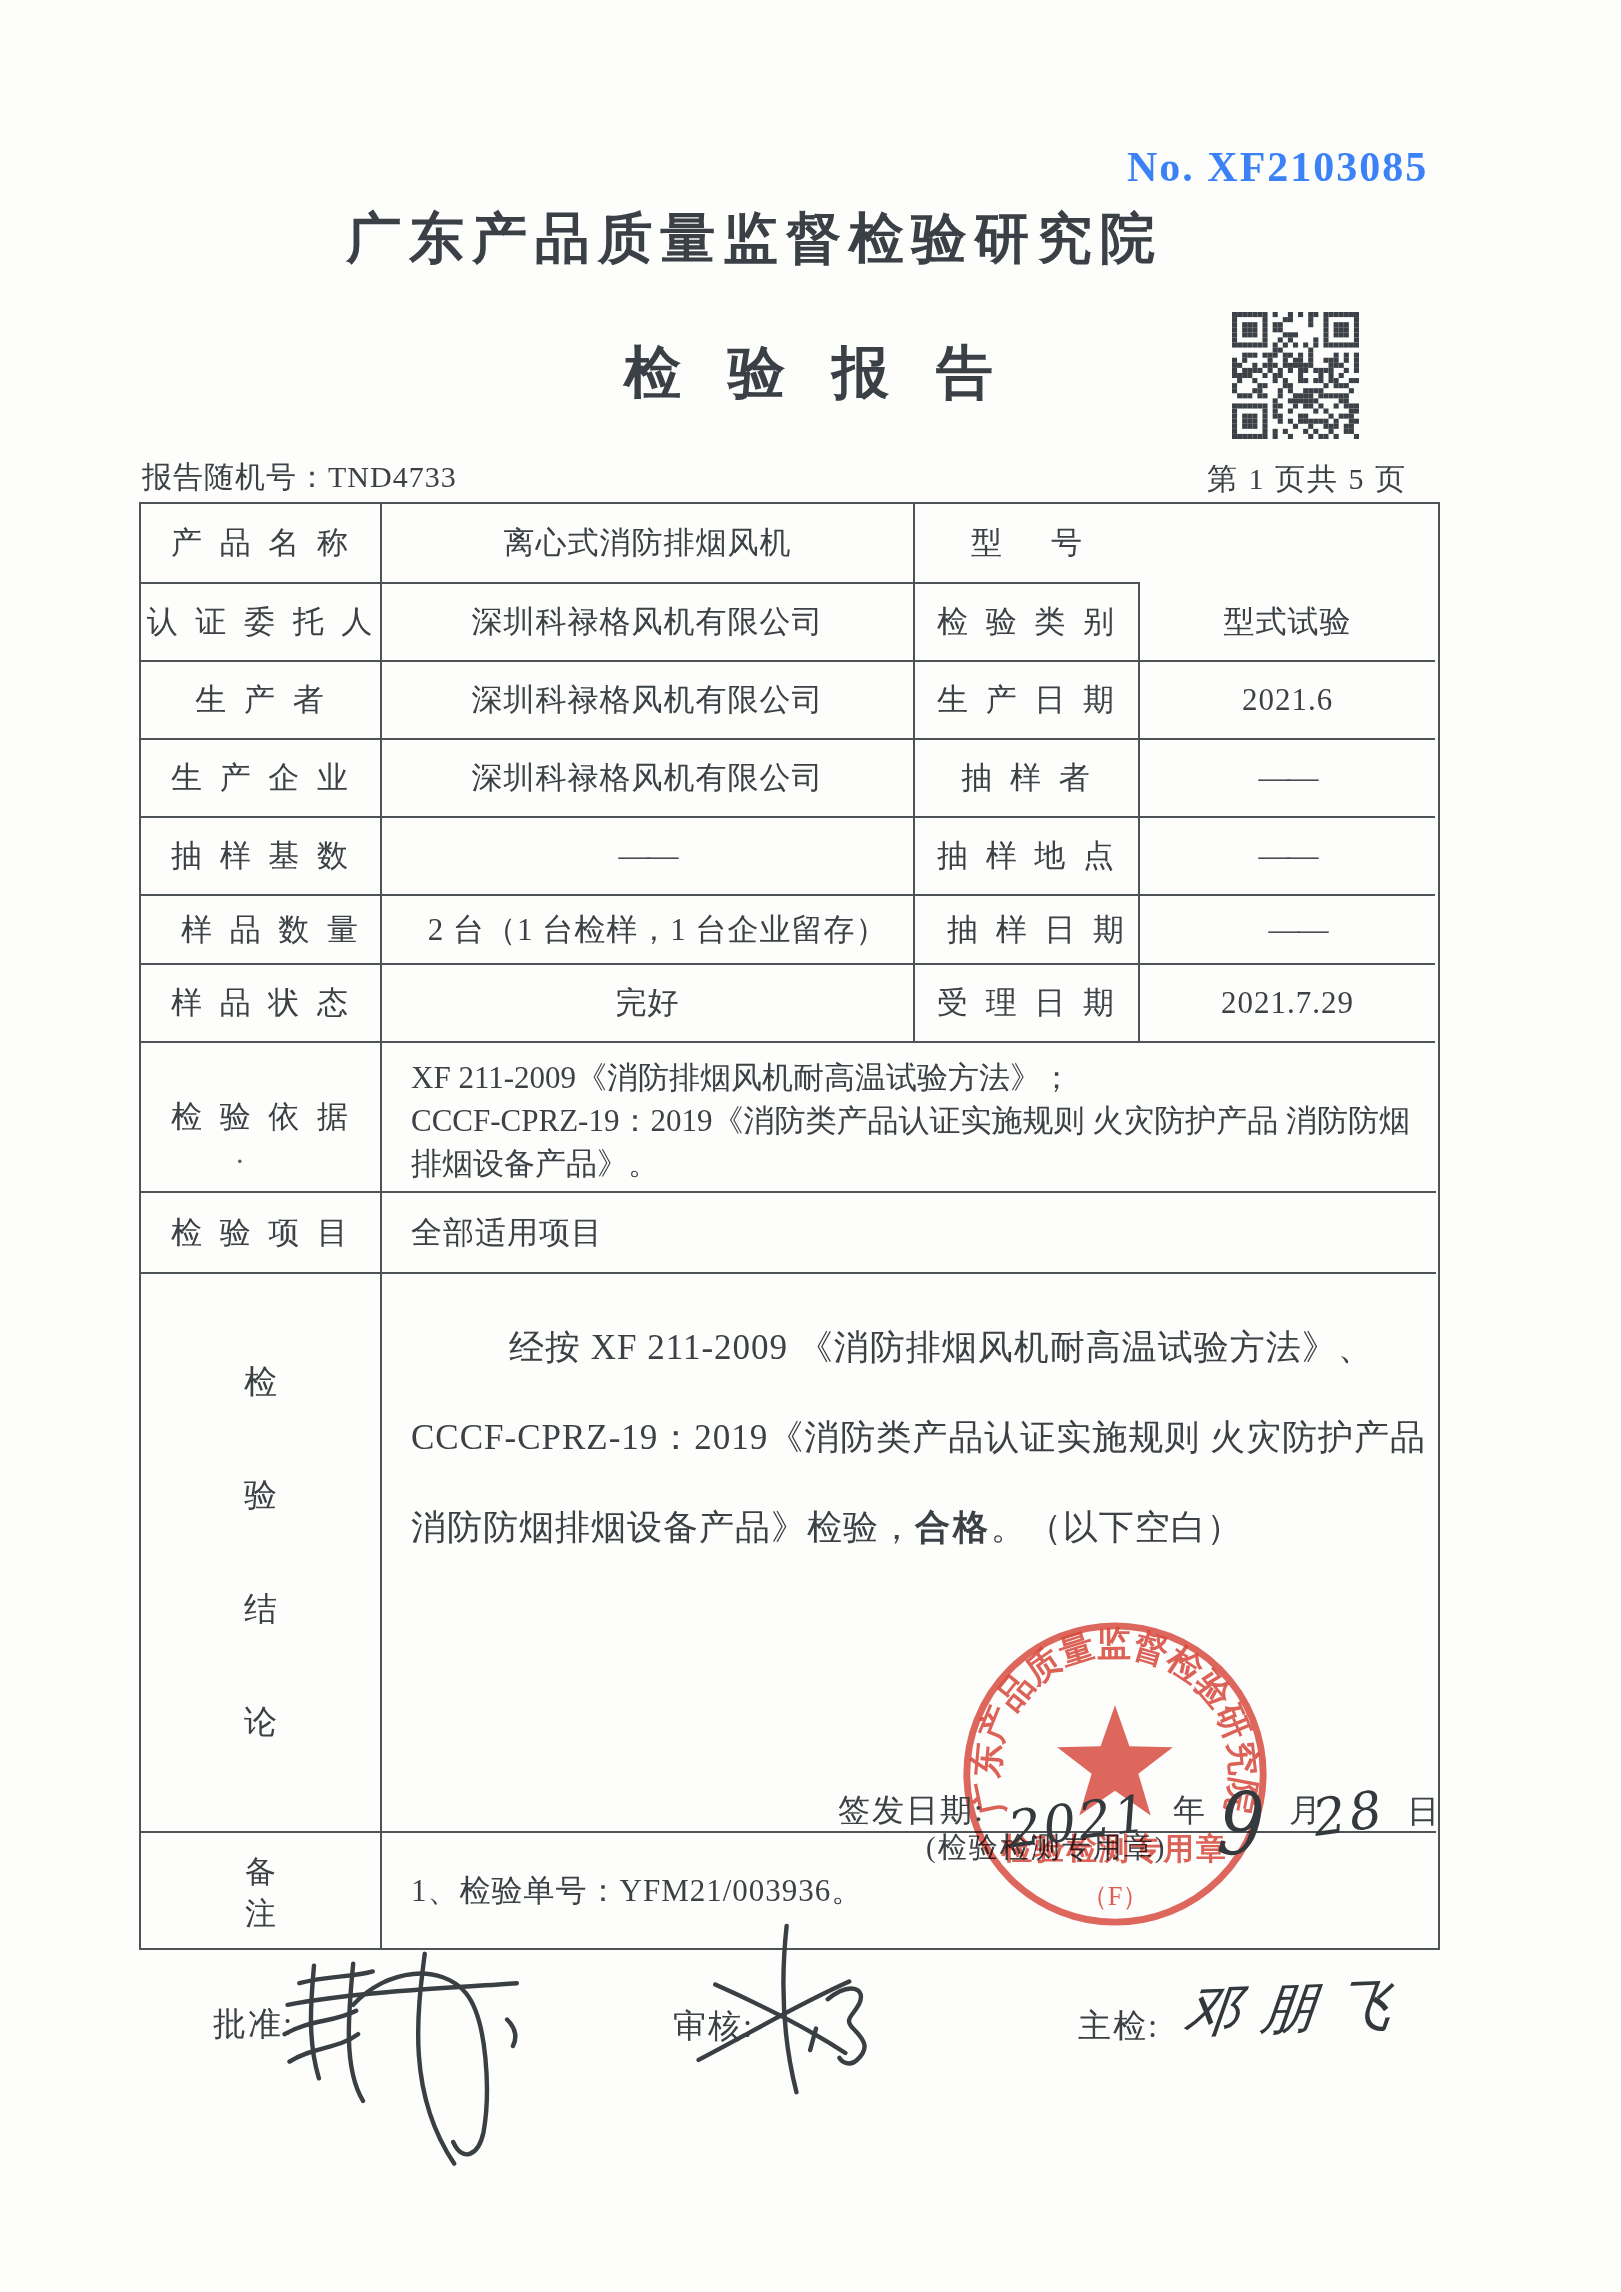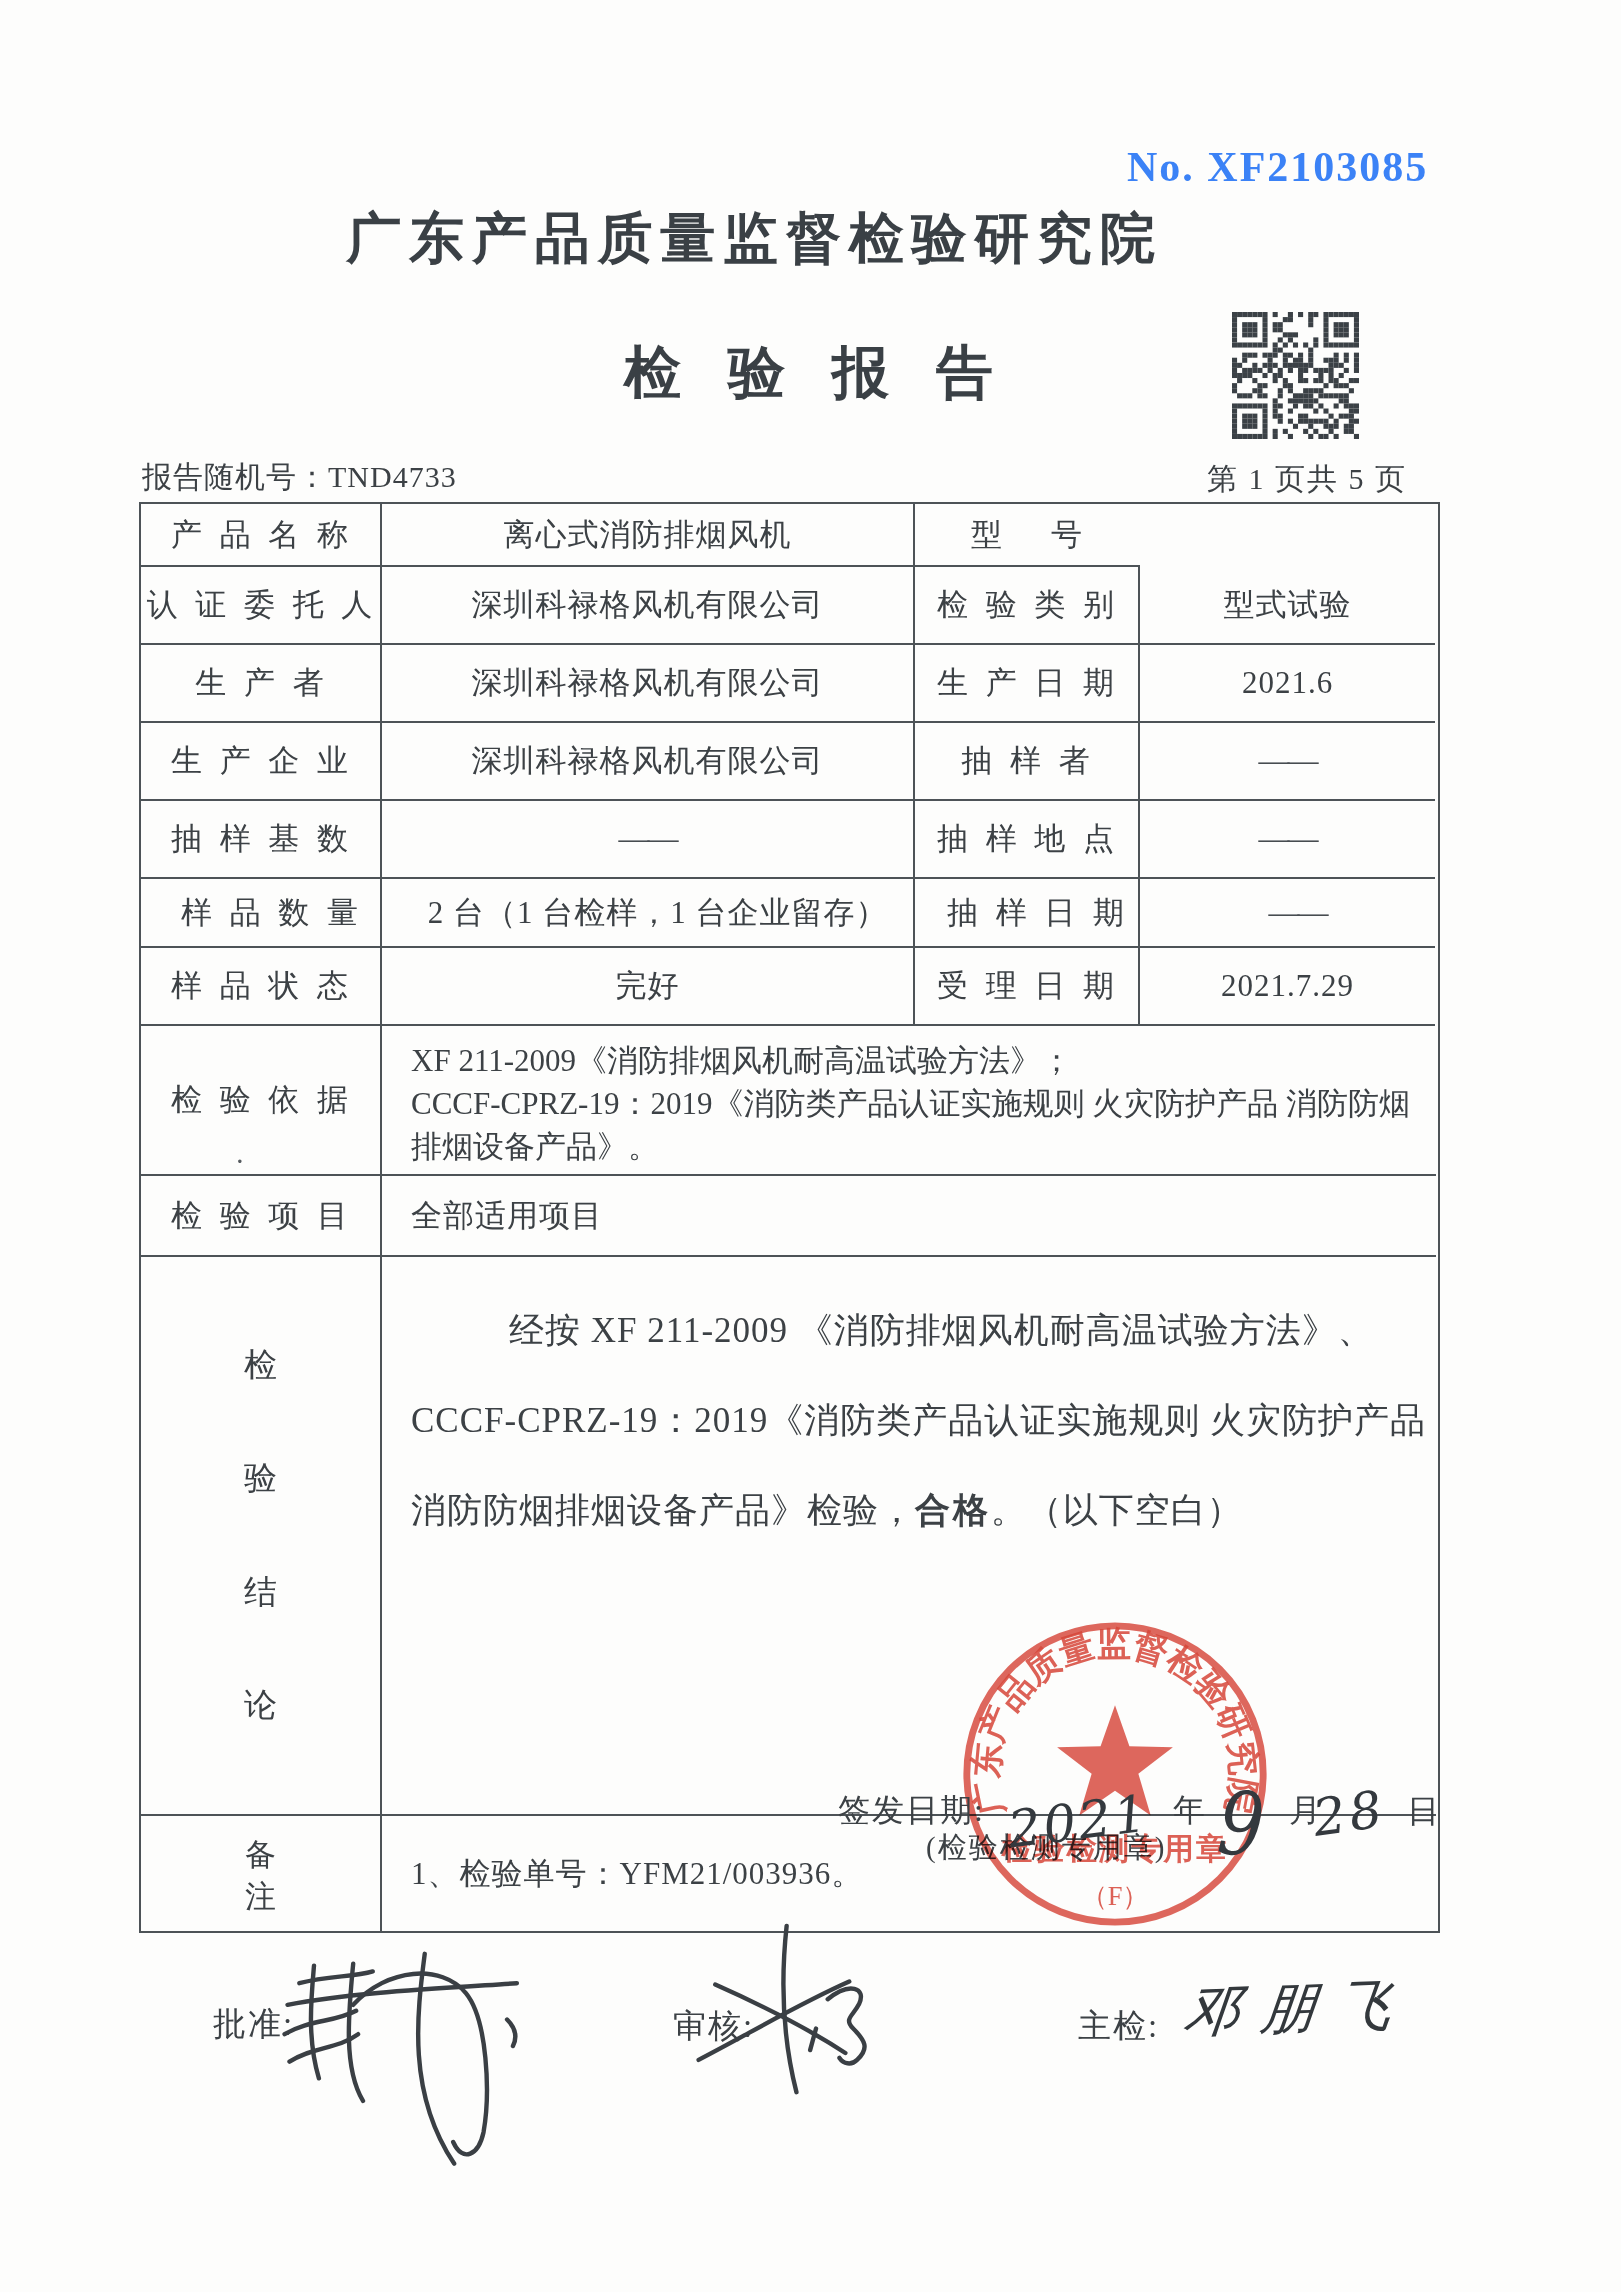--- a/index.html
+++ b/index.html
@@ -18,21 +18,21 @@
   .meta{left:142px;top:457px;font-size:30px;letter-spacing:1px;}
   .page-info{left:1207px;top:459px;font-size:30px;letter-spacing:2px;}
   
   .tbl{left:139px;top:502px;width:1301px;border:2.9px solid #4d5357;box-sizing:border-box;}
   .tr{display:grid;grid-template-columns:241px 533px 225px 295px;}
   .tr.wide{grid-template-columns:241px 1054px;}
   .td{border-right:2px solid #4d5357;border-bottom:2px solid #4d5357;box-sizing:border-box;
       display:flex;align-items:center;justify-content:center;font-size:31px;}
   .tr .td:last-child{border-right:none;}
   .tr:last-child .td{border-bottom:none;}
-  .h82 .td{height:63px;} .h80 .td{height:78px;} .h70 .td{height:69px;padding-left:20px;}
+  .h82 .td{height:80px;} .h80 .td{height:78px;} .h70 .td{height:69px;padding-left:20px;}
   .h153 .td{height:150px;} .h83 .td{height:81px;} .h570 .td{height:559px;} .h117 .td{height:115px;}
   .lbl{white-space:pre;word-spacing:5.9px;letter-spacing:2px;}
   .val{letter-spacing:1px;}
   .dash{letter-spacing:-2px;color:#474c50;}
   .left{justify-content:flex-start;text-align:left;}
   .basis-cell{display:block;padding:12.7px 9.8px 0 29px;line-height:43px;font-size:31px;text-align:left;}
   .basis-cell div{white-space:nowrap;}
   .items-cell{padding-left:29px;}
   .vlabel{flex-direction:column;justify-content:space-between;padding:86px 0;font-size:33px;}
   .vlabel.short{padding:17.6px 0;font-size:31px;}

